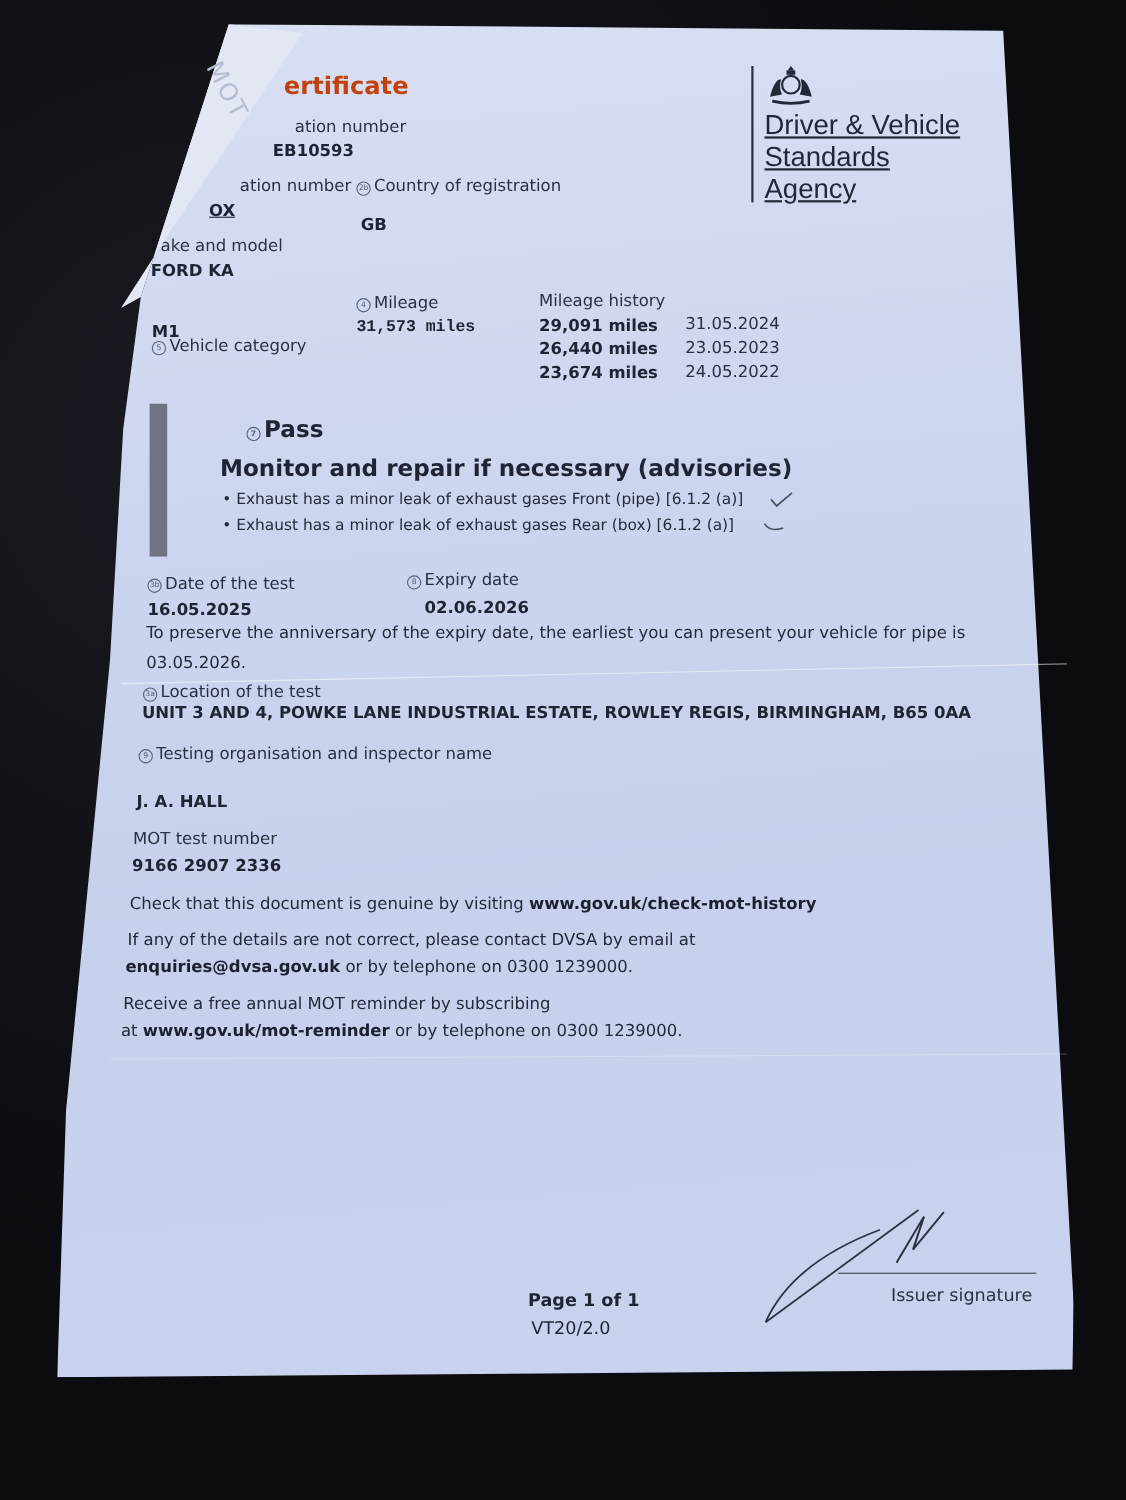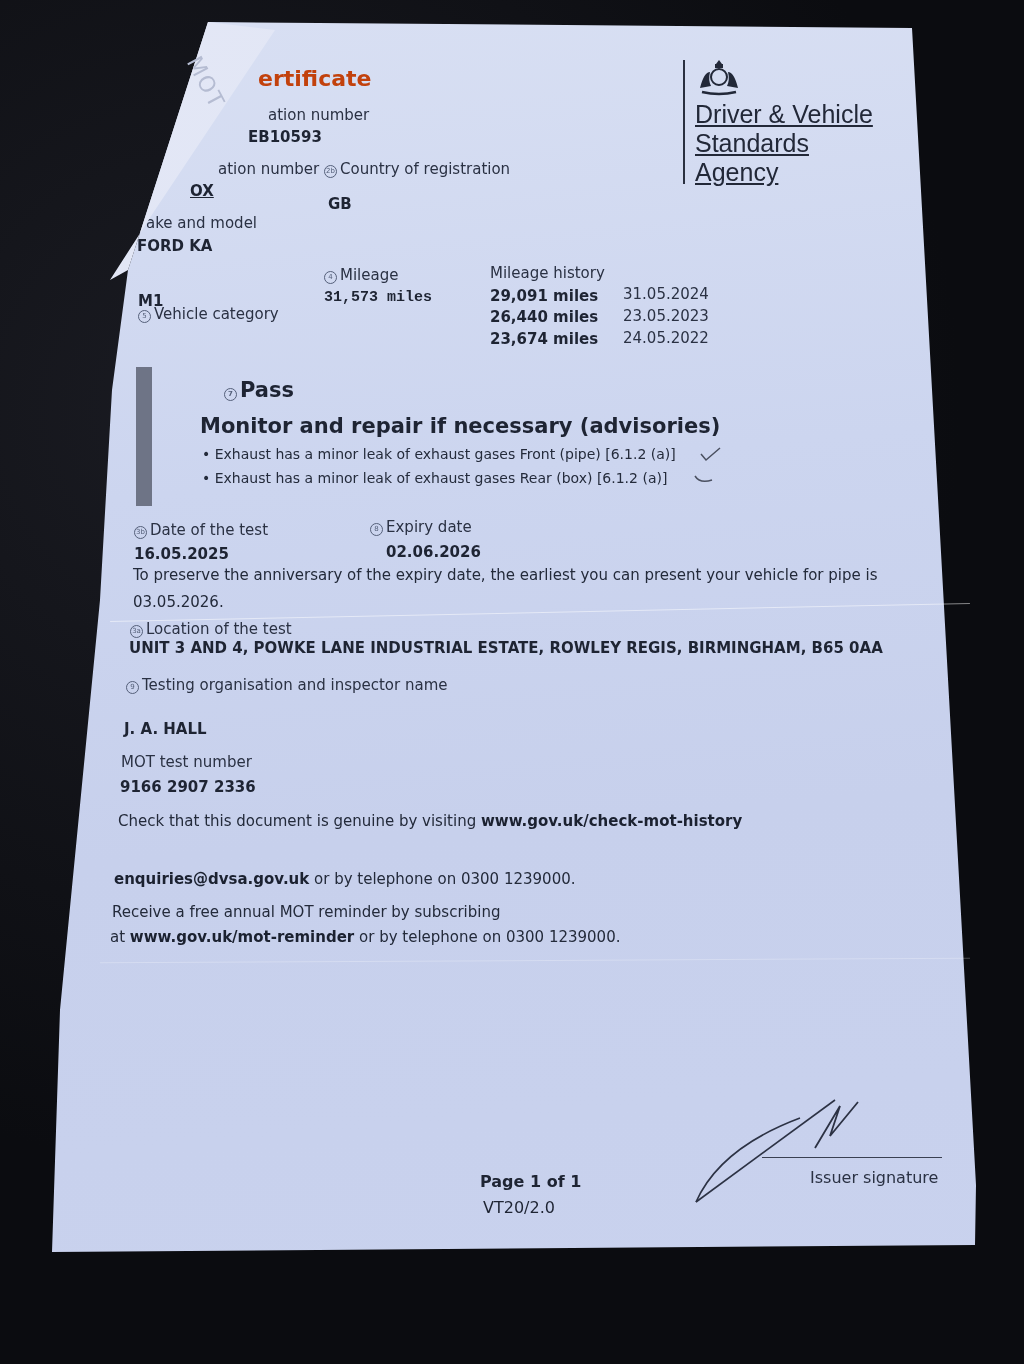--- a/index.html
+++ b/index.html
@@ -120,20 +120,21 @@
   <div class="t lbl" style="left:130px;top:620px;"><span class="circ">3a</span><span>Location of the test</span></div>
   <div class="t val" style="left:129px;top:639px;">UNIT 3 AND 4, POWKE LANE INDUSTRIAL ESTATE, ROWLEY REGIS, BIRMINGHAM, B65 0AA</div>
 
   <div class="t lbl" style="left:126px;top:676px;"><span class="circ">9</span><span>Testing organisation and inspector name</span></div>
   <div class="t val" style="left:124px;top:720px;">J. A. HALL</div>
 
   <div class="t lbl" style="left:121px;top:753px;">MOT test number</div>
   <div class="t val" style="left:120px;top:778px;">9166 2907 2336</div>
 
   <div class="t para" style="left:118px;top:812px;"><span>Check that this document is genuine by visiting </span><b>www.gov.uk/check-mot-history</b></div>
+  <div class="t para" style="left:116px;top:845px;">If any of the details are not correct, please contact DVSA by email at</div>
   <div class="t para" style="left:114px;top:870px;"><b>enquiries@dvsa.gov.uk</b><span> or by telephone on 0300 1239000.</span></div>
   <div class="t para" style="left:112px;top:903px;">Receive a free annual MOT reminder by subscribing</div>
   <div class="t para" style="left:110px;top:928px;"><span>at </span><b>www.gov.uk/mot-reminder</b><span> or by telephone on 0300 1239000.</span></div>
 
   <div class="t" style="left:480px;top:1172px;font-size:16px;font-weight:bold;">Page 1 of 1</div>
   <div class="t" style="left:483px;top:1198px;font-size:16px;">VT20/2.0</div>
   <svg style="position:absolute;left:690px;top:1098px;" width="180" height="110">
     <path d="M6 104 Q30 50 110 20" stroke="#2c3244" stroke-width="1.6" fill="none"></path>
     <path d="M6 104 L145 2" stroke="#2c3244" stroke-width="1.6" fill="none"></path>
     <path d="M125 50 L150 8 L140 38 L168 4" stroke="#2c3244" stroke-width="1.8" fill="none"></path>

